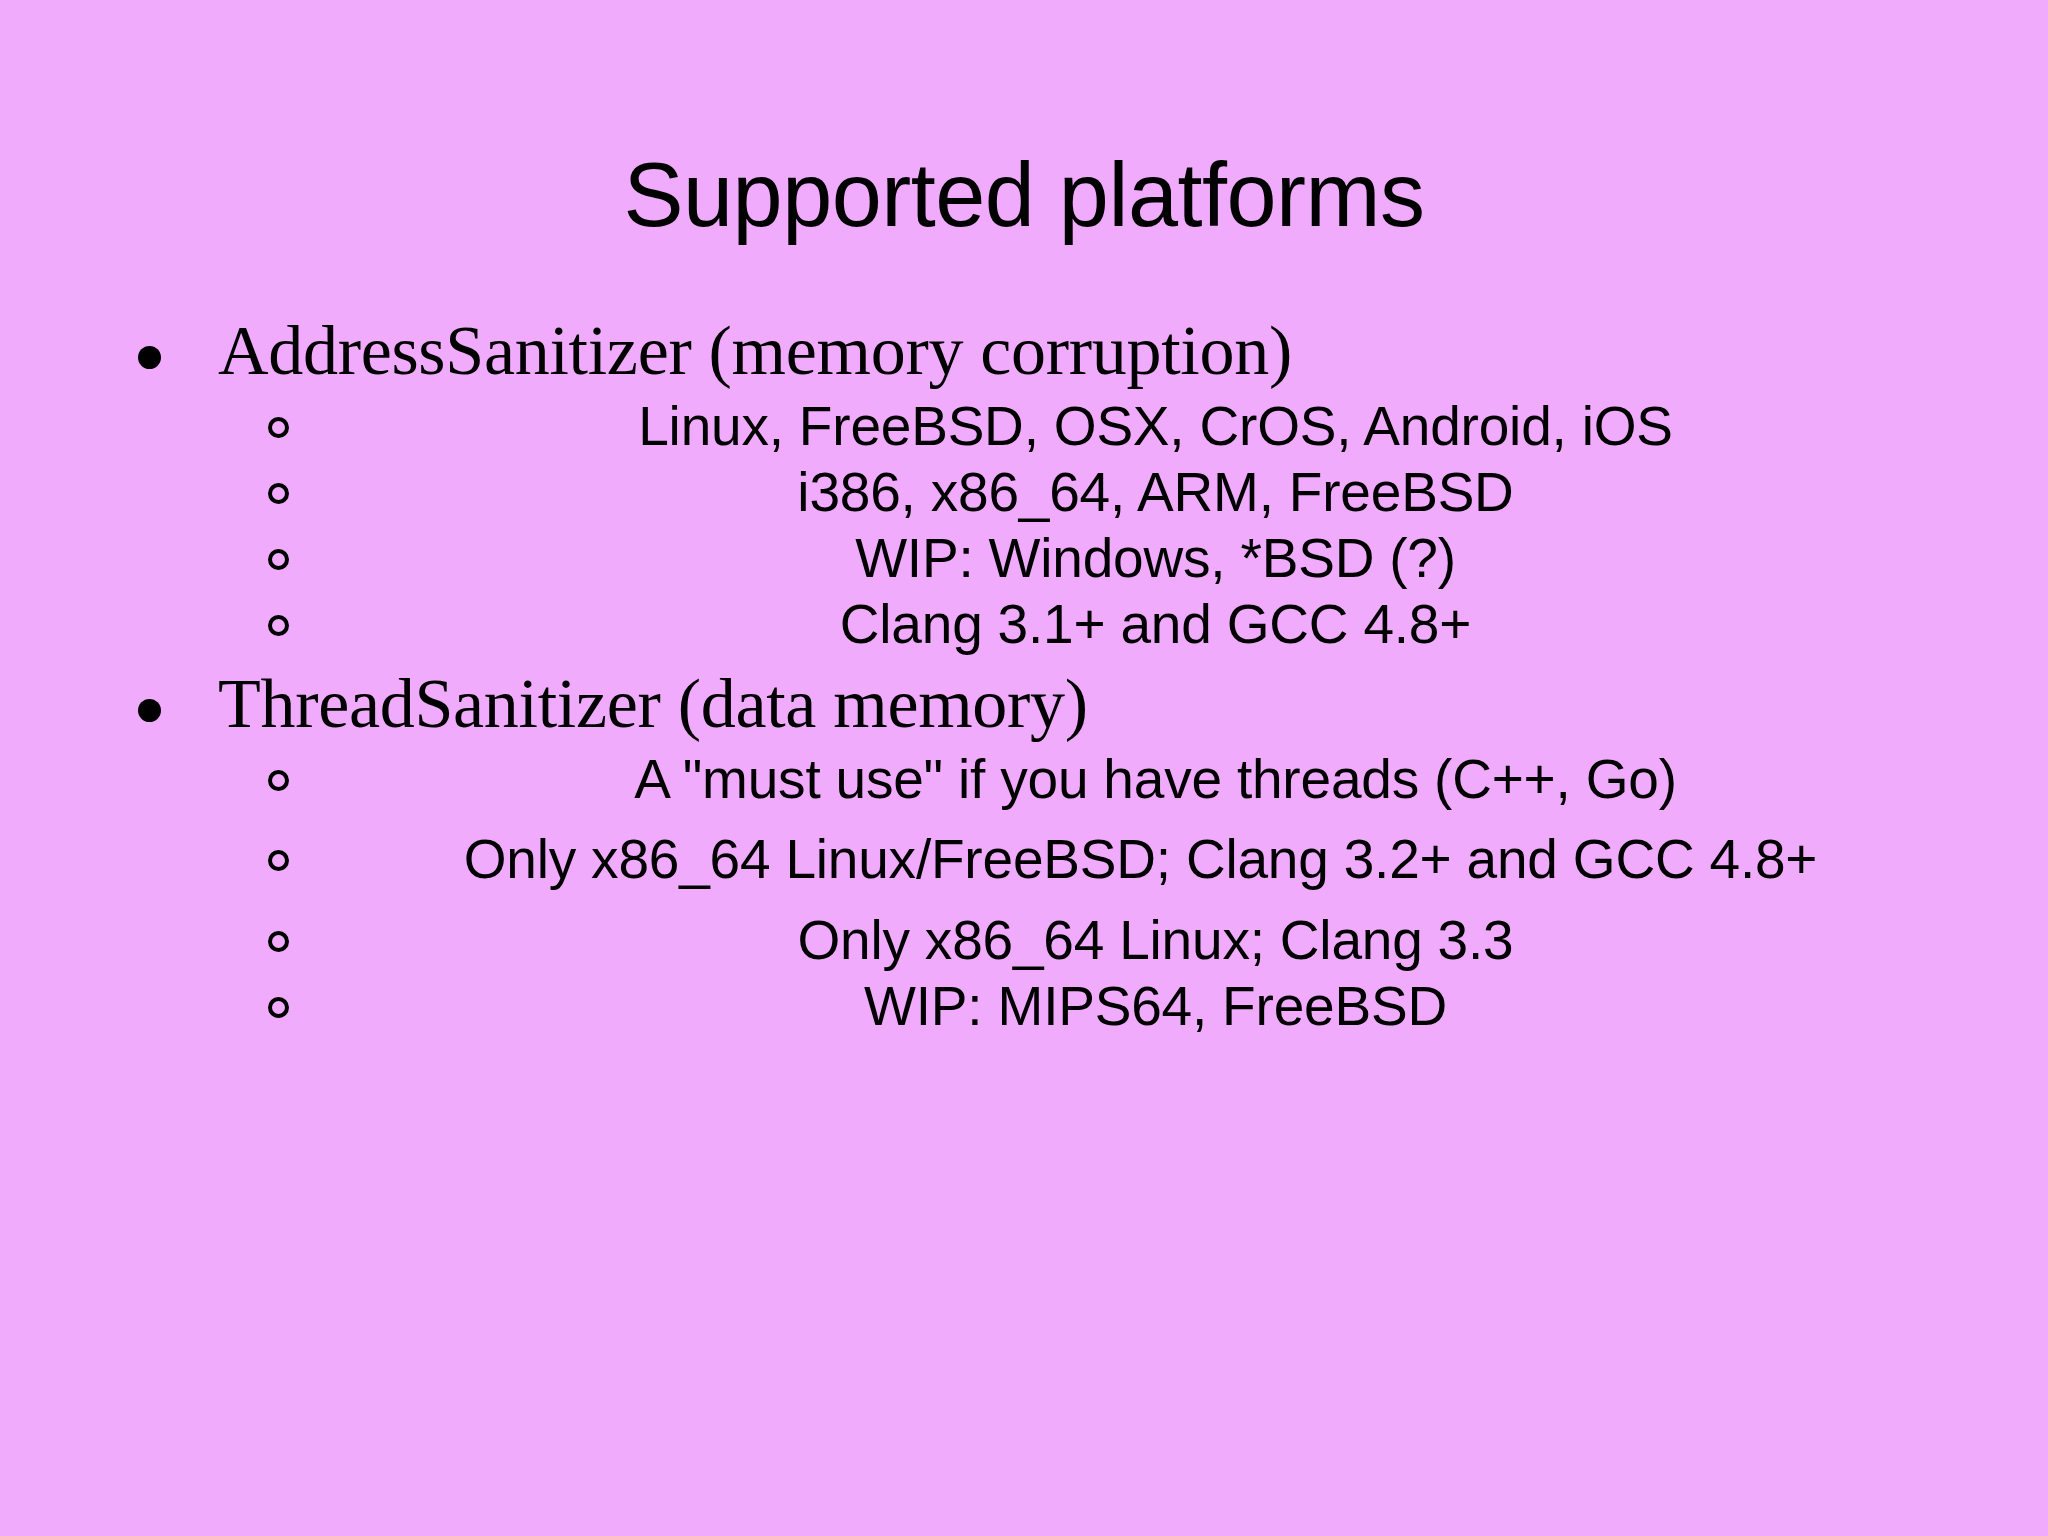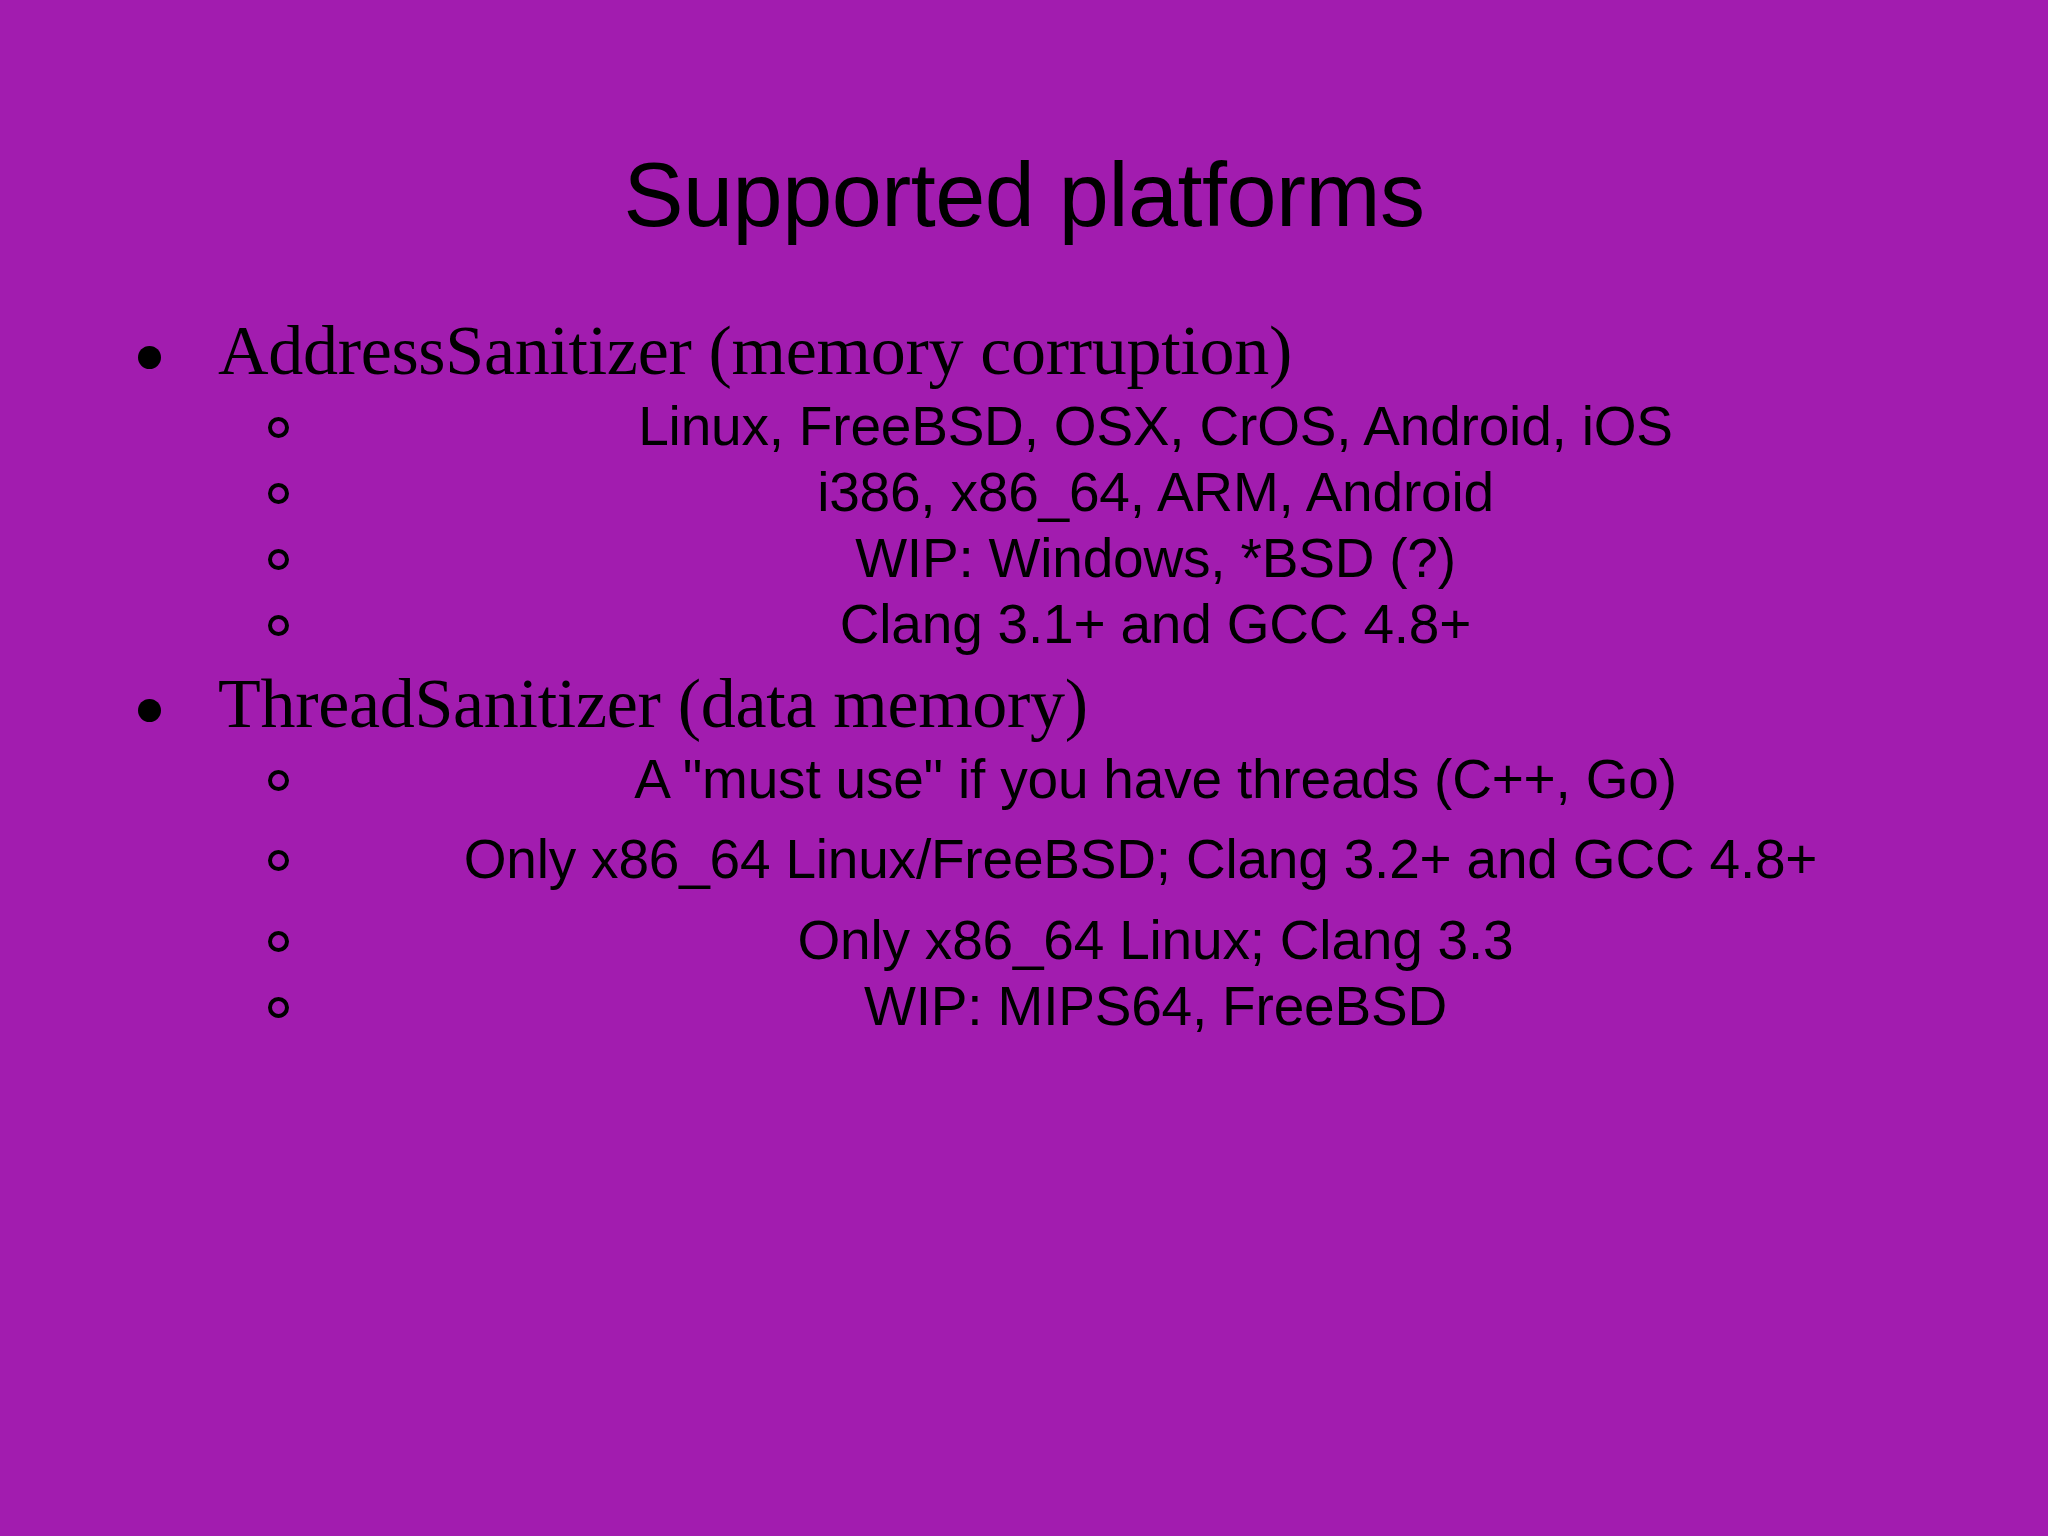--- a/index.html
+++ b/index.html
@@ -13,21 +13,21 @@
     overflow: hidden;
     font-family: "Liberation Sans", sans-serif;
     color: #000000;
     -webkit-font-smoothing: antialiased;
   }
 
   .slide {
     position: relative;
     width: 2048px;
     height: 1536px;
-    background: #a21caf;
+    background: #f0abfc;
     box-sizing: border-box;
   }
 
   
   .slide-title {
     position: absolute;
     left: 0;
     top: 88px;
     width: 2048px;
     text-align: center;
@@ -128,21 +128,21 @@
       <span class="disc-icon"></span>
       <div class="l1-text">AddressSanitizer (memory corruption)</div>
     </div>
     <div class="l2-list">
       <div class="l2-item">
         <span class="circle-icon"></span>
         <div class="l2-text nowrap">Linux, FreeBSD, OSX, CrOS, Android, iOS</div>
       </div>
       <div class="l2-item">
         <span class="circle-icon"></span>
-        <div class="l2-text nowrap">i386, x86_64, ARM, Android</div>
+        <div class="l2-text nowrap">i386, x86_64, ARM, FreeBSD</div>
       </div>
       <div class="l2-item">
         <span class="circle-icon"></span>
         <div class="l2-text nowrap">WIP: Windows, *BSD (?)</div>
       </div>
       <div class="l2-item">
         <span class="circle-icon"></span>
         <div class="l2-text nowrap">Clang 3.1+ and GCC 4.8+</div>
       </div>
     </div>

